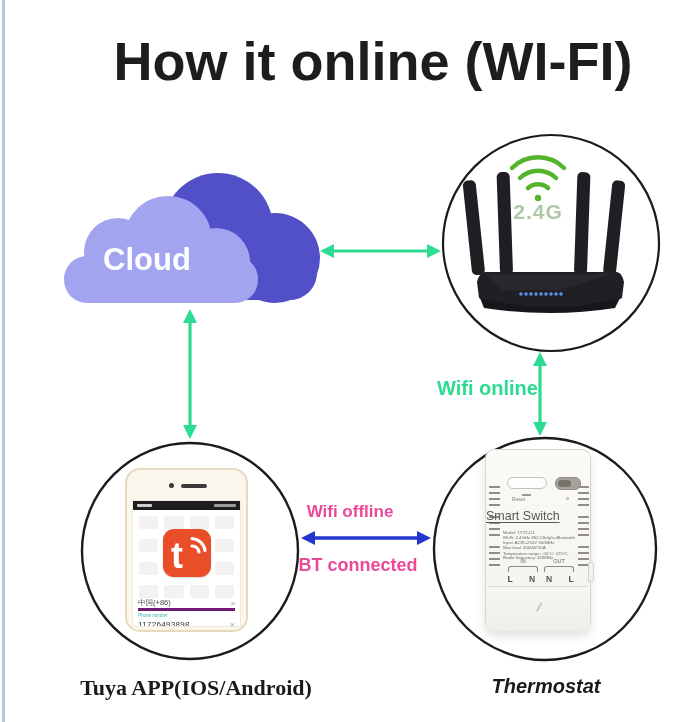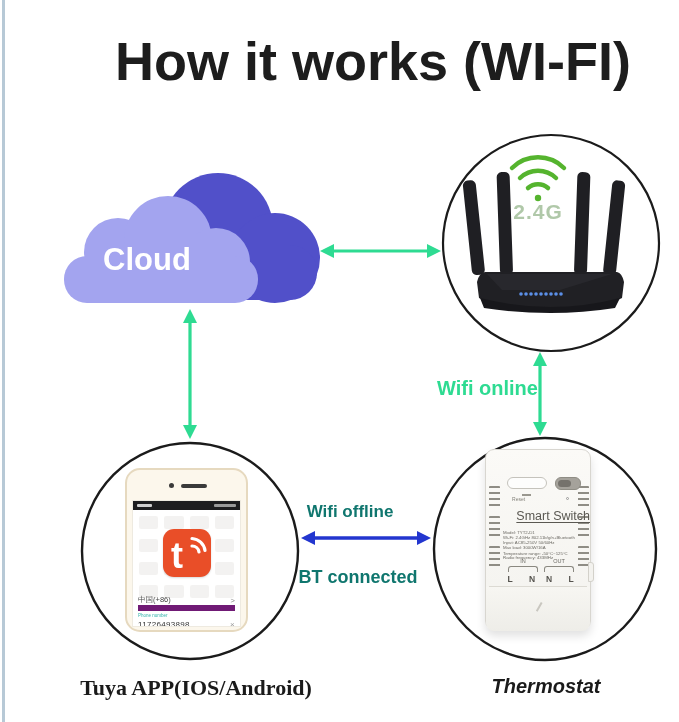--- a/index.html
+++ b/index.html
@@ -5,58 +5,58 @@
   * { margin:0; padding:0; box-sizing:border-box; }
   body { background:#fff; font-family:"Liberation Sans", sans-serif; }
   .canvas { position:relative; width:679px; height:722px; background:#ffffff; overflow:hidden; font-family:"Liberation Sans", sans-serif; }
   .edge-line { position:absolute; left:2px; top:0; width:3px; height:722px; background:#b7c9d6; }
   .title { position:absolute; top:30px; left:373px; transform:translateX(-50%); font-size:54px; font-weight:bold; color:#1d1d1d; white-space:nowrap; letter-spacing:0; }
   .art { position:absolute; left:0; top:0; width:679px; height:722px; }
   .art text { font-family:"Liberation Sans", sans-serif; }
 
   .conn-label { position:absolute; white-space:nowrap; font-weight:bold; }
   .green-label { color:#2edb92; font-size:20px; }
-  .blue-label { color:#0f766e; }
+  .blue-label { color:#ec4899; }
   .lbl-wifi-online { left:437px; top:377px; }
   .lbl-wifi-connected { left:556px; top:377px; }
   .lbl-wifi-offline { left:350px; top:502px; transform:translateX(-50%); font-size:17px; }
-  .lbl-bt-connected { left:358px; top:555px; transform:translateX(-50%); font-size:18px;margin-top:12px; }
+  .lbl-bt-connected { left:358px; top:555px; transform:translateX(-50%); font-size:18px; }
 
   .caption { position:absolute; top:675px; transform:translateX(-50%); font-weight:bold; color:#1a1a1a; white-space:nowrap; }
   .caption-app { left:196px; font-size:22px;font-family:Liberation Serif, serif; }
   .caption-device { left:546px; font-size:20px;font-style:italic; }
 
   
   .phone { position:absolute; left:125px; top:468px; width:123px; height:164px; background:#fcf7ec; border:2px solid #e6d9bf; border-radius:15px; }
   .ph-cam { position:absolute; left:42px; top:13px; width:5px; height:5px; background:#3a3a3a; border-radius:50%; }
   .ph-speaker { position:absolute; left:54px; top:14px; width:26px; height:4px; background:#3a3a3a; border-radius:2px; }
   .ph-screen { position:absolute; left:5px; top:30px; width:109px; height:127px; background:#fff; border:1px solid #eeeae0; overflow:hidden; }
   .ph-status { position:absolute; left:0; top:0; width:100%; height:9px; background:#1d1d1f; display:flex; align-items:center; justify-content:space-between; padding:0 4px; }
   .sb-mark { height:2.5px; background:#cfcfcf; border-radius:1px; }
   .sb-left { width:15px; }
   .sb-right { width:22px; background:#9a9a9a; }
   .ph-keypad { position:absolute; left:6px; top:15px; width:95px; height:86px; display:grid; grid-template-columns:repeat(4,1fr); gap:6px 6px; opacity:.8; }
   .ph-keypad i { display:block; height:13px; background:#f1f0ee; border-radius:2px; }
   .tuya-logo { position:absolute; left:30px; top:28px; width:48px; height:48px; background:#e94e28; border-radius:11px; box-shadow:0 1px 2px rgba(0,0,0,.15); }
   .ph-row { position:absolute; left:5px; right:5px; display:flex; justify-content:space-between; align-items:flex-end; }
-  .ph-row1 { top:99px; height:11px; border-bottom:6px solid #701a75; font-size:7.5px; color:#444; }
+  .ph-row1 { top:99px; height:11px; border-bottom:3px solid #701a75; font-size:7.5px; color:#444; }
   .ph-row1 .chev { color:#888; }
   .ph-hint { position:absolute; left:5px; top:112px; font-size:6px; transform:scale(.75); transform-origin:left top; color:#2fb3ab; white-space:nowrap; }
   .ph-row2 { top:118px; height:11px; border-bottom:1.5px solid #2fb3ab; font-size:8px; color:#333; letter-spacing:.3px; }
   .ph-row2 .clr { color:#999; }
 
   
   .device { position:absolute; left:485px; top:449px; width:106px; height:181px; background:linear-gradient(#fbfaf7,#f3f2ee); border:1px solid #d8d6d0; border-radius:9px; box-shadow:0 6px 10px rgba(0,0,0,.12); }
   .dv-pill { position:absolute; left:21px; top:27px; width:40px; height:12px; background:#fdfdfc; border:1px solid #c5c3bc; border-radius:6px; }
   .dv-reset-dash { position:absolute; left:36px; top:44px; width:9px; height:1.5px; background:#9a988f; }
   .dv-reset { position:absolute; left:26px; top:47px; font-size:7px; transform:scale(.72); transform-origin:left top; color:#84827a; }
   .dv-switch { position:absolute; left:69px; top:27px; width:26px; height:13px; background:#a5a29b; border-radius:6px; border:1px solid #8f8d85; }
   .dv-switch i { position:absolute; left:2px; top:2px; width:13px; height:7px; background:#75726c; border-radius:4px; }
   .dv-dot { position:absolute; left:80px; top:47px; width:3px; height:3px; border:1px solid #999; border-radius:50%; }
-  .dv-title { position:absolute; left:0; top:59px; width:100%; text-align:right; font-size:12.5px; color:#5a5852; text-decoration:underline; text-underline-offset:2px; }
+  .dv-title { position:absolute; left:0; top:59px; width:100%; text-align:left; font-size:12.5px; color:#5a5852; text-decoration:underline; text-underline-offset:2px; }
   .dv-specs { position:absolute; left:17px; top:80px; width:140%; font-size:6.2px; line-height:1.15; transform:scale(.7); transform-origin:left top; color:#6a6862; }
   .bracket { position:absolute; top:116px; width:30px; height:6px; border:1px solid #8a8880; border-bottom:none; border-radius:3px 3px 0 0; }
   .br-in { left:22px; } .br-out { left:58px; }
   .term-lbl { position:absolute; top:107px; width:30px; text-align:center; font-size:6.5px; transform:scale(.85); color:#6a6862; }
   .tl-in { left:22px; } .tl-out { left:58px; }
   .pin { position:absolute; top:124px; width:10px; text-align:center; font-size:8.5px; font-weight:600; color:#55534e; }
   .pin-0 { left:19px; } .pin-1 { left:41px; } .pin-2 { left:58px; } .pin-3 { left:80px; }
   .dv-seam { position:absolute; left:3px; right:3px; top:136px; border-top:1px solid #dcdad3; }
   .dv-bottom { position:absolute; left:0; top:137px; width:100%; height:44px; background:linear-gradient(#f7f6f2,#eeede8); border-radius:0 0 8px 8px; }
   .dv-slash { position:absolute; left:48px; top:156px; width:10px; height:1.5px; background:#c9c7c0; transform:rotate(-60deg); }
@@ -64,21 +64,21 @@
   .vent { position:absolute; width:11px; height:22px; background:repeating-linear-gradient(180deg,#8f8d85 0 2px,transparent 2px 6px); border-radius:1px; }
   .v-l { left:3px; } .v-r { left:92px; }
   .v-1 { top:36px; } .v-2 { top:66px; } .v-3 { top:96px; }
 </style>
 </head>
 <body>
 
 <div class="canvas">
   <div class="edge-line"></div>
 
-  <h1 class="title">How it works (WI-FI)</h1>
+  <h1 class="title">How it online (WI-FI)</h1>
 
   <svg class="art" viewBox="0 0 679 722" aria-hidden="true">
 
     <g fill="#5150c9">
       <circle cx="218" cy="228" r="55"></circle>
       <circle cx="275" cy="258" r="45"></circle>
       <circle cx="170" cy="255" r="42"></circle>
       <rect x="135" y="245" width="182" height="55" rx="27"></rect>
     </g>
 

